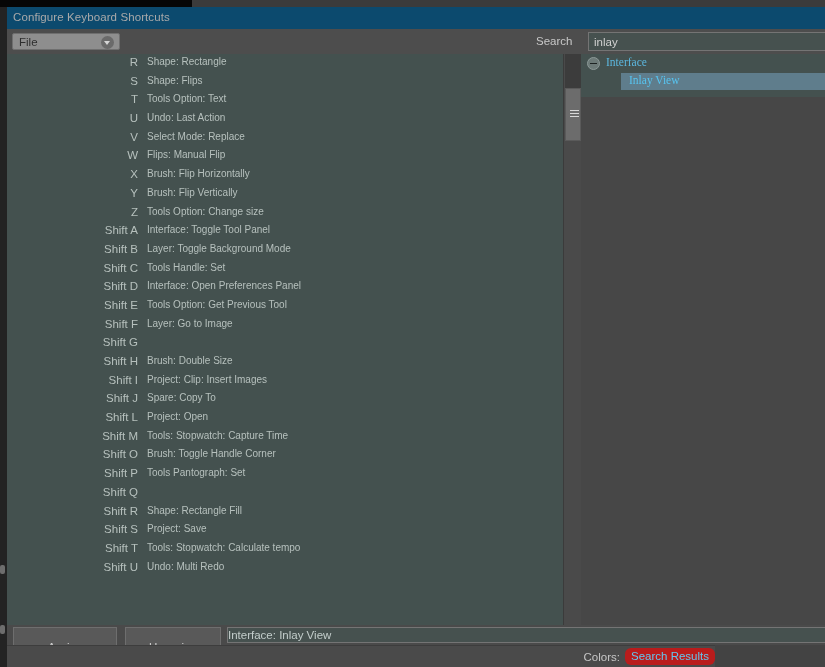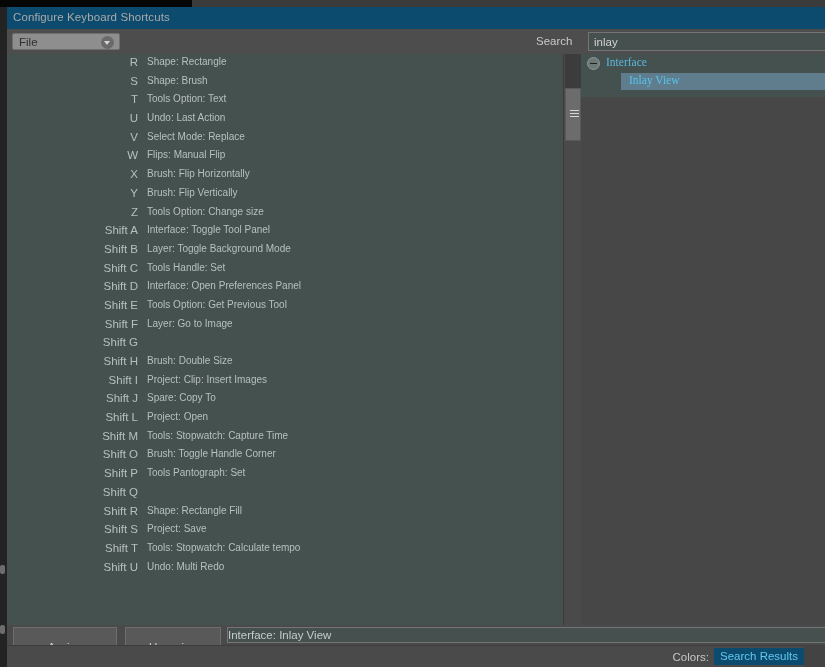--- a/index.html
+++ b/index.html
@@ -289,41 +289,42 @@
     color: #c3cdcb;
     line-height: 14px;
     white-space: nowrap;
     overflow: hidden;
   }
 
   
   #status-bar {
     position: absolute;
     left: 0; top: 638px;
-    width: 797px; height: 22px;
+    width: 708px; height: 22px;
     background: #4a4a4a;
     border-top: 1px solid #3d3d3d;
   }
   #colors-label {
     position: absolute;
     right: 95px; top: 5px;
     font-size: 11.5px;
     color: #c6c6c6;
     white-space: nowrap;
   }
   #search-results-chip {
     position: absolute;
     right: 0; top: 2px;
     height: 17px;
     padding: 0 6px 0 6px;
-    background: #0c4a6e;
+    background: #b91c1c;
     font-size: 11.5px;
     color: #63c6ef;
     line-height: 17px;
     white-space: nowrap;
+    border-radius: 6px;
   }
 </style>
 </head>
 <body>
 
 <div id="desktop">
   <div class="backdrop-black"></div>
   <div class="backdrop-grey"></div>
   <div class="backdrop-left-strip"></div>
   <div class="edge-nub" style="top:565px"></div>
@@ -344,21 +345,21 @@
       <input id="search-input" type="text" value="inlay" style="">
     </div>
 
     <div id="shortcut-list">
         <div class="row">
           <div class="key">R</div>
           <div class="action">Shape: Rectangle</div>
         </div>
         <div class="row">
           <div class="key">S</div>
-          <div class="action">Shape: Brush</div>
+          <div class="action">Shape: Flips</div>
         </div>
         <div class="row">
           <div class="key">T</div>
           <div class="action">Tools Option: Text</div>
         </div>
         <div class="row">
           <div class="key">U</div>
           <div class="action">Undo: Last Action</div>
         </div>
         <div class="row">

